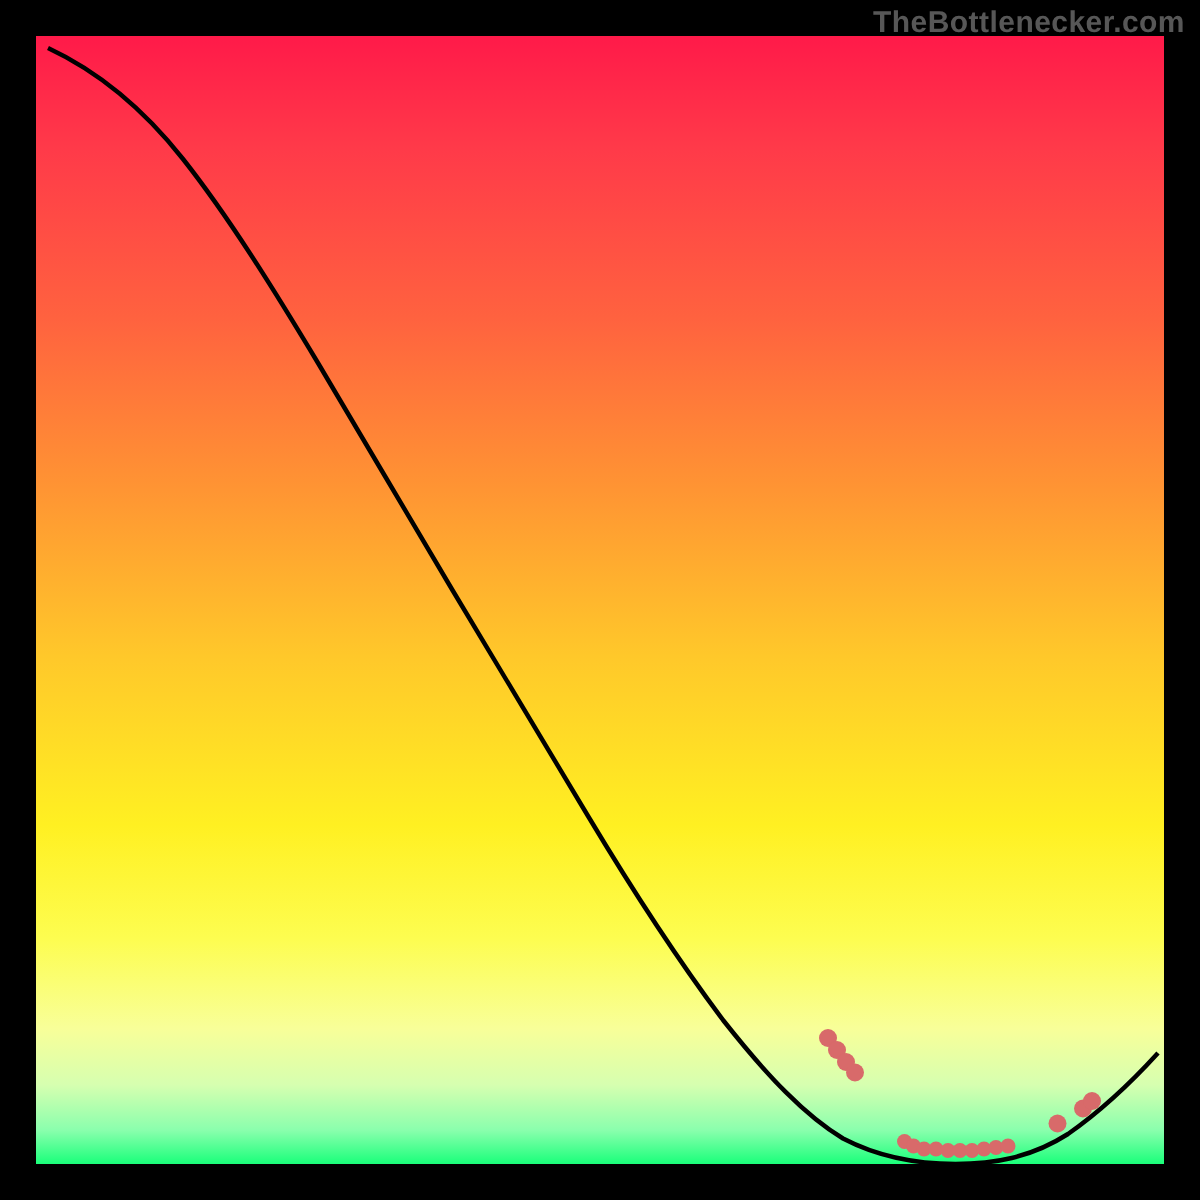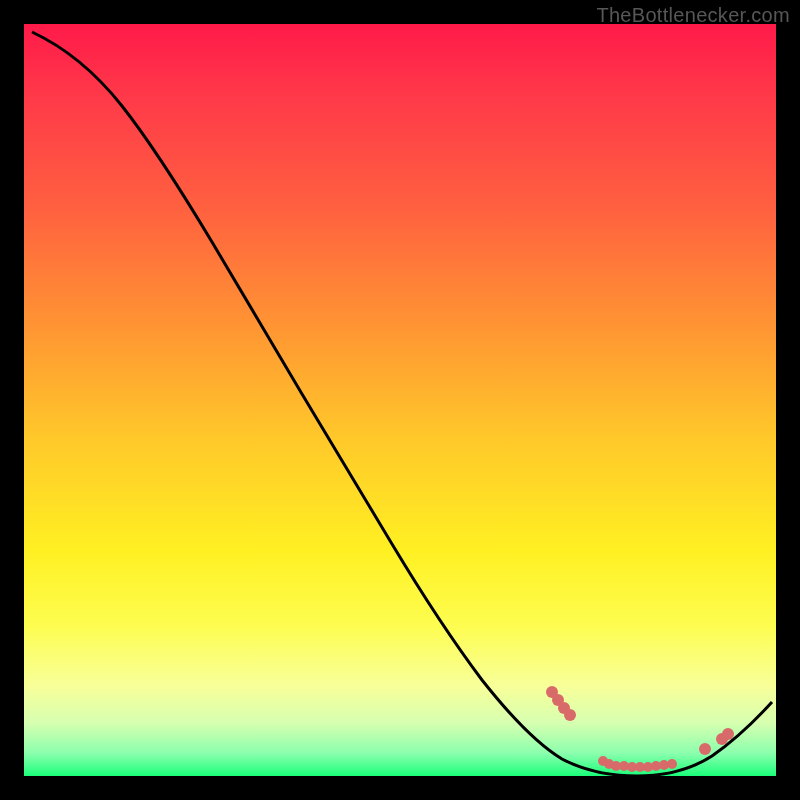--- a/index.html
+++ b/index.html
@@ -24,21 +24,21 @@
       #8affad 97%,
       #1aff7a 100%
     );
   }
   .attribution {
     position: absolute;
     top: 4px;
     right: 10px;
     color: #575757;
     font-size: 20px;
-    font-weight: 400;
+    font-weight: 700;
     letter-spacing: 0.3px;
   }
   svg.curve {
     position: absolute;
     left: 0; top: 0;
     width: 100%;
     height: 100%;
     overflow: visible;
   }
 </style>

